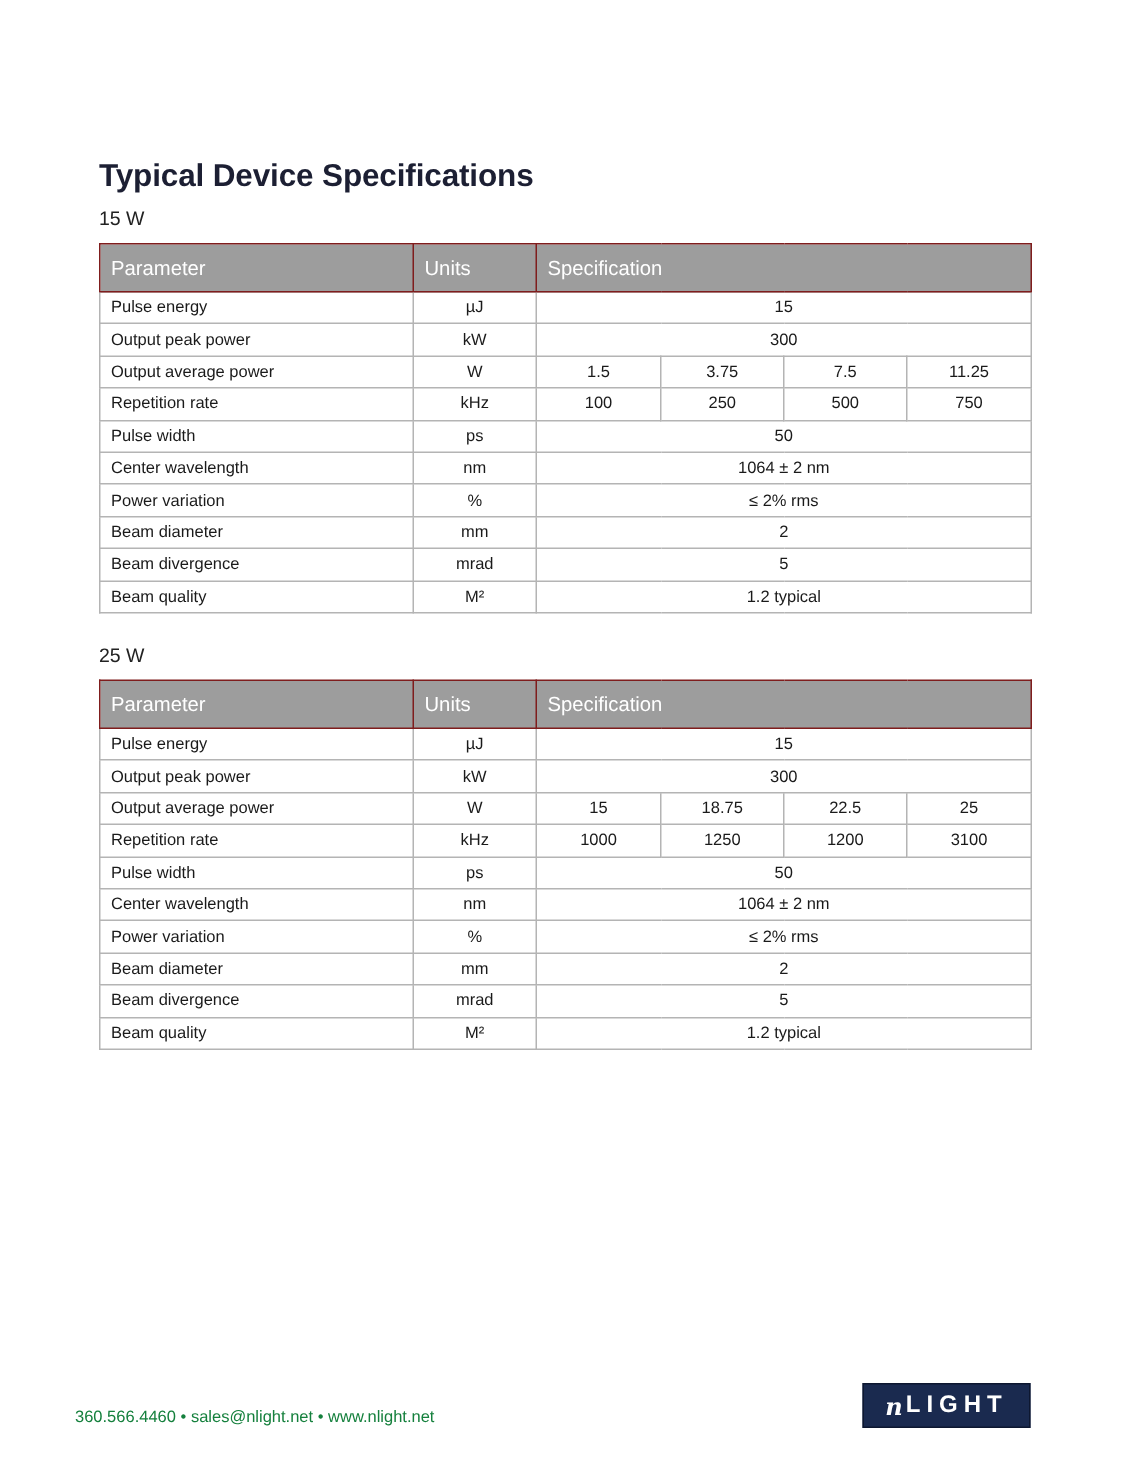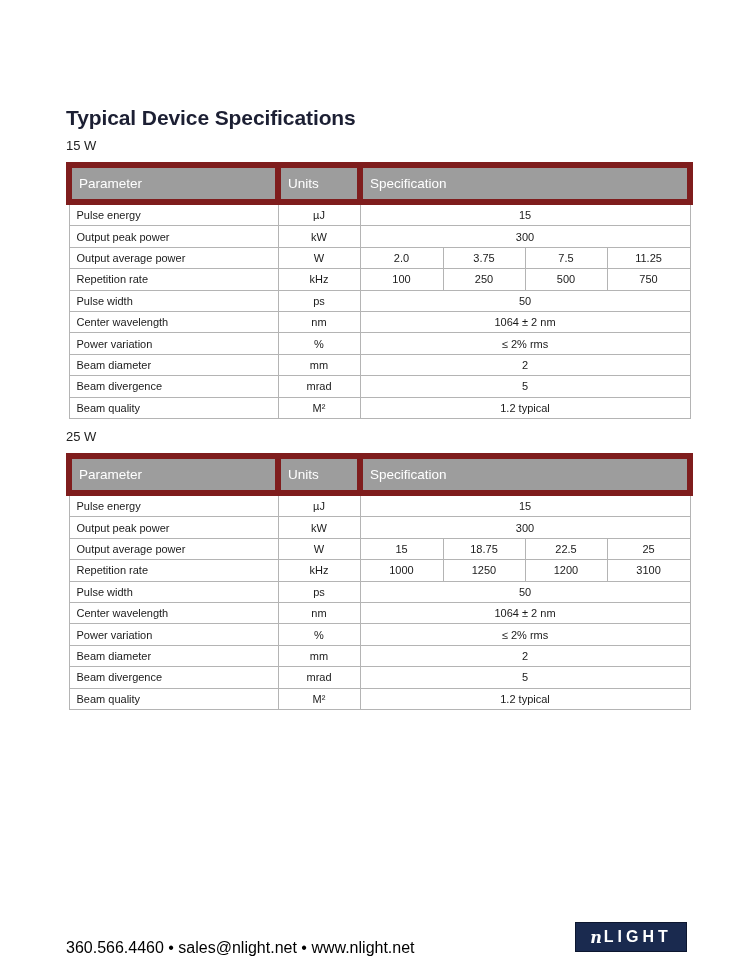--- a/index.html
+++ b/index.html
@@ -1,26 +1,26 @@
 <!DOCTYPE html>
 <html><head>
   <meta charset="utf-8">
   <style>
     html, body { margin: 0; padding: 0; background: #ffffff; }
     body { width: 754px; height: 976px; position: relative; overflow: hidden;
            font-family: "Liberation Sans", sans-serif; color: #1a1a1a; }
     .page-title { position: absolute; left: 66px; top: 106px; font-size: 21px; font-weight: bold; color: #1c1f33; letter-spacing: -0.1px; }
     .section-title { position: absolute; left: 66px; font-size: 13px; font-weight: normal; color: #222; }
     table.spec { position: absolute; left: 66px; width: 621px; border-collapse: collapse; table-layout: fixed; font-size: 11px; }
-    table.spec th { background: #9d9d9d; color: #ffffff; font-weight: normal; font-size: 13.5px; height: 31px; padding: 0 7px; border: 6px solid #7f1d1d; }
+    table.spec th { background: #9d9d9d; color: #ffffff; font-weight: normal; font-size: 13.5px; height: 31px; padding: 0 7px; border: 1px solid #7f1d1d; }
     table.spec th.left { text-align: left; }
     table.spec th.center { text-align: left; }
     table.spec td { height: 20.4px; padding: 0 7px; border: 1px solid #b4b4b4; color: #1a1a1a; text-align: center; white-space: nowrap; }
     table.spec td.param { text-align: left; }
-    .footer-contact { position: absolute; left: 66px; top: 939px; font-size: 16px; color: #000000; }
+    .footer-contact { position: absolute; left: 50px; top: 939px; font-size: 11px; color: #15803d; }
     .logo { position: absolute; left: 575px; top: 922px; width: 112px; height: 30px; background: #1a2a4f; border: 1px solid #0d1730; box-sizing: border-box;
             display: flex; align-items: center; justify-content: center; color: #ffffff; font-weight: bold; font-size: 16px; letter-spacing: 4px; }
     .logo .n { font-style: italic; font-family: "DejaVu Serif", serif; letter-spacing: 2px; }
   </style>
 </head>
 <body>
 
 <div class="page-title">Typical Device Specifications</div>
 
 <div class="section-title" style="top:138px;">15 W</div>
@@ -48,21 +48,21 @@
         <td colspan="4">15</td>
       </tr>
       <tr>
         <td class="param">Output peak power</td>
         <td>kW</td>
         <td colspan="4">300</td>
       </tr>
       <tr>
         <td class="param">Output average power</td>
         <td>W</td>
-        <td>2.0</td>
+        <td>1.5</td>
         <td>3.75</td>
         <td>7.5</td>
         <td>11.25</td>
       </tr>
       <tr>
         <td class="param">Repetition rate</td>
         <td>kHz</td>
         <td>100</td>
         <td>250</td>
         <td>500</td>

